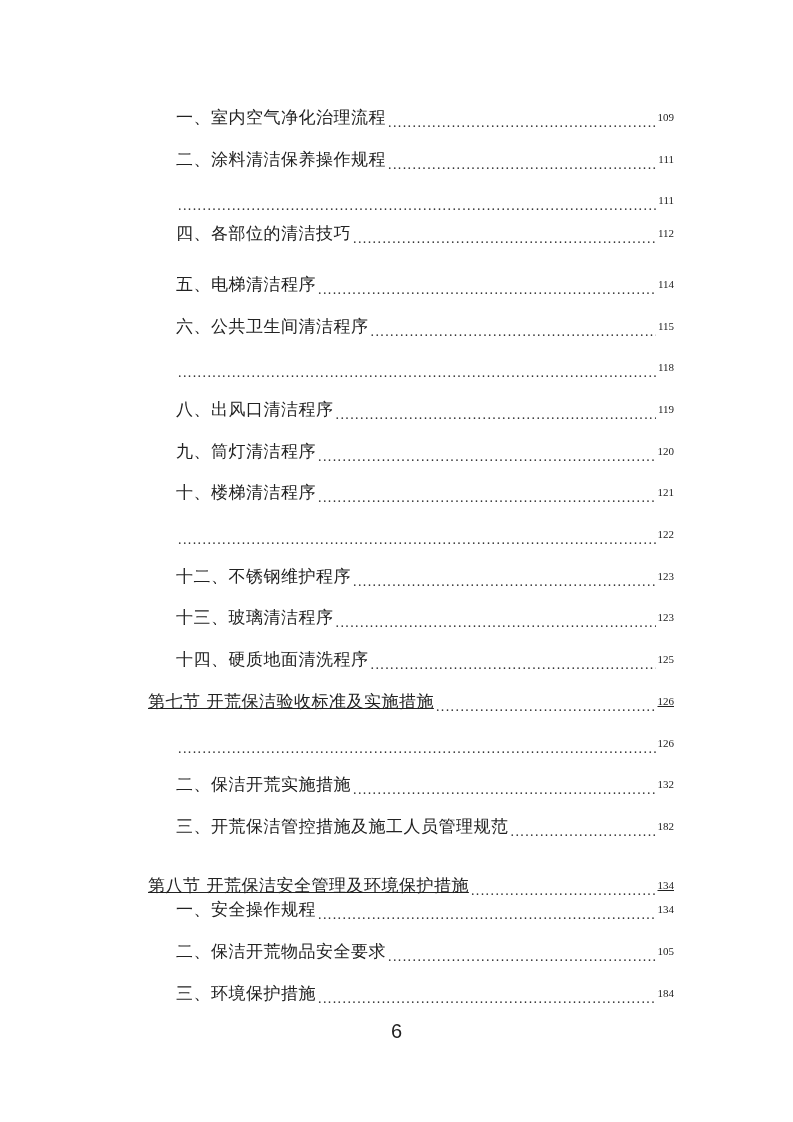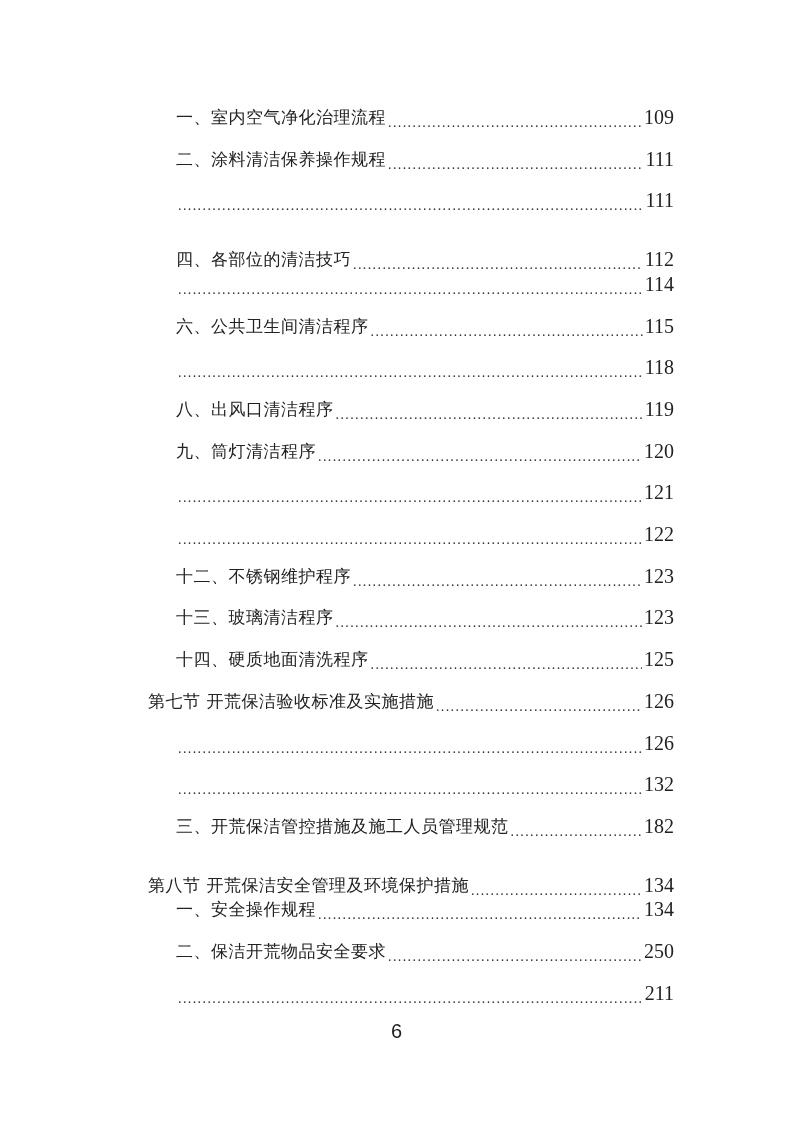--- a/index.html
+++ b/index.html
@@ -2,29 +2,29 @@
 <html><head>
   <meta charset="utf-8">
   <style>
     html, body { margin: 0; padding: 0; background: #ffffff; }
     body { width: 793px; height: 1122px; position: relative; overflow: hidden;
            font-family: "DejaVu Serif", "Liberation Serif", serif; color: #222; }
     .toc { position: absolute; left: 0; top: 96px; width: 793px; }
     .entry { position: absolute; height: 42px; display: flex; align-items: center;
              font-size: 17px; line-height: 42px; }
     .entry.sub { left: 176px; width: 498px; }
-    .entry.section { left: 148px; width: 526px; }
+    .entry.section { left: 148px; width: 526px; text-decoration: underline; }
     .entry .title { white-space: nowrap; flex: 0 0 auto; letter-spacing: 0.5px; }
     .entry .leader { flex: 1 1 auto; overflow: hidden; white-space: nowrap;
                      margin: 0 2px; position: relative; height: 42px; }
     .entry .leader::after { content: "........................................................................................................................................................................................................";
                             position: absolute; left: 0; bottom: 8px; line-height: 1;
                             font-size: 14px; letter-spacing: 1.4px; color: #333;
                             font-family: "Liberation Serif", serif; }
-    .entry .page { flex: 0 0 auto; font-family: "Liberation Serif", serif; font-size: 20px; }
+    .entry .page { flex: 0 0 auto; font-family: "Liberation Serif", serif; font-size: 11px; }
     .page-number { position: absolute; left: 0; width: 793px; top: 1020px; text-align: center;
                    font-family: "Liberation Sans", sans-serif; font-size: 20px; color: #222; }
   </style>
 </head>
 <body>
 
 <div class="toc">
   <div class="entry sub" style="top:0px">
     <span class="title">一、室内空气净化治理流程</span>
     <span class="leader"></span>
@@ -32,26 +32,27 @@
   </div>
   <div class="entry sub" style="top:41.7px">
     <span class="title">二、涂料清洁保养操作规程</span>
     <span class="leader"></span>
     <span class="page">111</span>
   </div>
   <div class="entry sub" style="top:83.4px">
     <span class="leader"></span>
     <span class="page">111</span>
   </div>
-  <div class="entry sub" style="top:142px">
+  <div class="entry sub" style="top:116px">
     <span class="title">四、各部位的清洁技巧</span>
     <span class="leader"></span>
     <span class="page">112</span>
   </div>
   <div class="entry sub" style="top:166.8px">
+    <span class="title">五、电梯清洁程序</span>
     <span class="leader"></span>
     <span class="page">114</span>
   </div>
   <div class="entry sub" style="top:208.5px">
     <span class="title">六、公共卫生间清洁程序</span>
     <span class="leader"></span>
     <span class="page">115</span>
   </div>
   <div class="entry sub" style="top:250.2px">
     <span class="leader"></span>
@@ -61,20 +62,21 @@
     <span class="title">八、出风口清洁程序</span>
     <span class="leader"></span>
     <span class="page">119</span>
   </div>
   <div class="entry sub" style="top:333.6px">
     <span class="title">九、筒灯清洁程序</span>
     <span class="leader"></span>
     <span class="page">120</span>
   </div>
   <div class="entry sub" style="top:375.3px">
+    <span class="title">十、楼梯清洁程序</span>
     <span class="leader"></span>
     <span class="page">121</span>
   </div>
   <div class="entry sub" style="top:417px">
     <span class="leader"></span>
     <span class="page">122</span>
   </div>
   <div class="entry sub" style="top:458.7px">
     <span class="title">十二、不锈钢维护程序</span>
     <span class="leader"></span>
@@ -93,20 +95,21 @@
   <div class="entry section" style="top:583.8px">
     <span class="title">第七节  开荒保洁验收标准及实施措施</span>
     <span class="leader"></span>
     <span class="page">126</span>
   </div>
   <div class="entry sub" style="top:625.5px">
     <span class="leader"></span>
     <span class="page">126</span>
   </div>
   <div class="entry sub" style="top:667.2px">
+    <span class="title">二、保洁开荒实施措施</span>
     <span class="leader"></span>
     <span class="page">132</span>
   </div>
   <div class="entry sub" style="top:708.9px">
     <span class="title">三、开荒保洁管控措施及施工人员管理规范</span>
     <span class="leader"></span>
     <span class="page">182</span>
   </div>
   <div class="entry section" style="top:768px">
     <span class="title">第八节  开荒保洁安全管理及环境保护措施</span>
@@ -114,21 +117,22 @@
     <span class="page">134</span>
   </div>
   <div class="entry sub" style="top:792.3px">
     <span class="title">一、安全操作规程</span>
     <span class="leader"></span>
     <span class="page">134</span>
   </div>
   <div class="entry sub" style="top:834px">
     <span class="title">二、保洁开荒物品安全要求</span>
     <span class="leader"></span>
-    <span class="page">250</span>
+    <span class="page">105</span>
   </div>
   <div class="entry sub" style="top:875.7px">
+    <span class="title">三、环境保护措施</span>
     <span class="leader"></span>
-    <span class="page">211</span>
+    <span class="page">184</span>
   </div>
 </div>
 
 <div class="page-number">6</div>
 
 </body></html>

